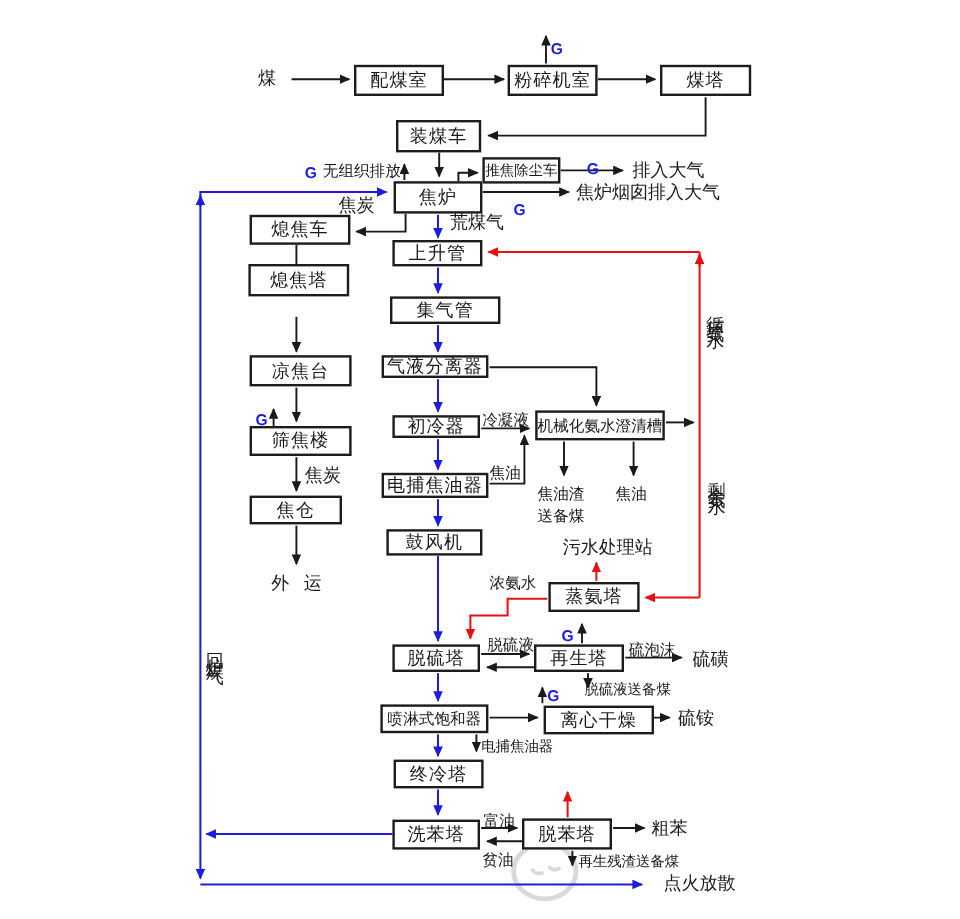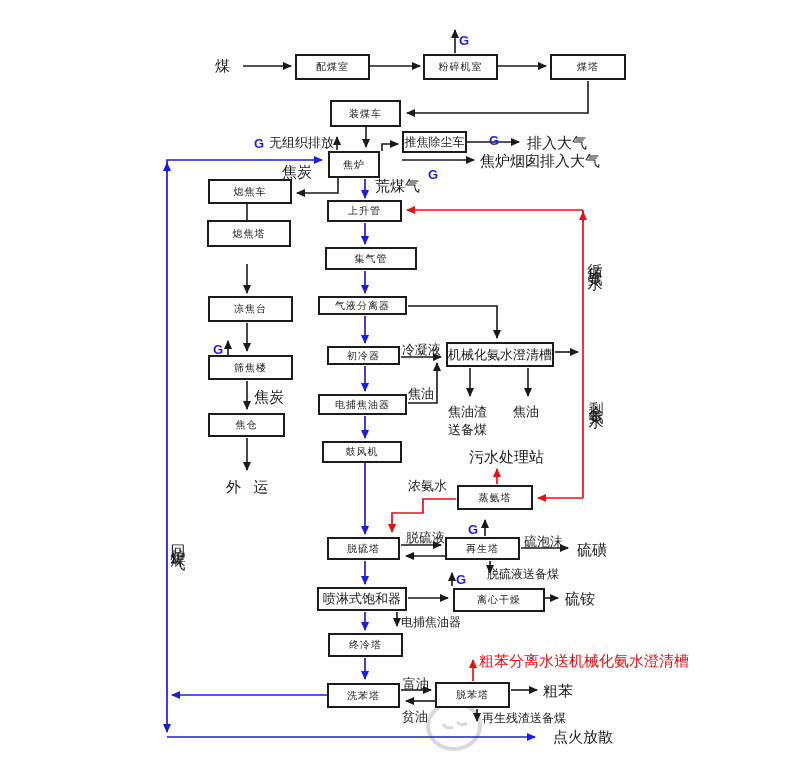--- a/index.html
+++ b/index.html
@@ -1,21 +1,21 @@
 <!DOCTYPE html>
 <html><head>
 <meta charset="utf-8">
 <style>
   html,body{margin:0;padding:0;background:#ffffff;}
   #canvas{position:relative;width:800px;height:766px;background:#ffffff;overflow:hidden;
           font-family:"Liberation Sans","DejaVu Sans",sans-serif;color:#1a1a1a;}
   #flow-svg{position:absolute;left:0;top:0;z-index:2;}
   .box{position:absolute;z-index:3;background:#ffffff;border:2px solid #1c1c1c;
        display:flex;align-items:center;justify-content:center;
-       font-size:10px;letter-spacing:1px;white-space:nowrap;box-sizing:border-box;}
+       font-size:15px;letter-spacing:1px;white-space:nowrap;box-sizing:border-box;}
   .box.small{font-size:12px;letter-spacing:0;}
   .box.mid{font-size:13px;letter-spacing:0;}
   .lbl{position:absolute;z-index:3;font-size:15px;line-height:1.1;white-space:nowrap;}
   .lbl.sm{font-size:13px;}
   .lbl.xs{font-size:12px;}
   .vlbl{position:absolute;z-index:3;writing-mode:vertical-lr;text-orientation:upright;
         font-size:15px;letter-spacing:4px;line-height:1;}
   .g{position:absolute;z-index:3;color:#1d1de0;font-size:13px;font-weight:bold;}
   .red-text{color:#e81111;}
   .wm{position:absolute;z-index:1;color:#d9d9d9;}
@@ -111,21 +111,21 @@
       <polyline points="456,499 423,499 423,513 392,513 392,532" marker-end="url(#mr)"></polyline>
       <line x1="473" y1="681" x2="473" y2="660" marker-end="url(#mr)"></line>
     </g>
   </svg>
 
   <div class="box" style="left:295px;top:54px;width:75px;height:26px">配煤室</div>
   <div class="box" style="left:423px;top:54px;width:75px;height:26px">粉碎机室</div>
   <div class="box" style="left:550px;top:54px;width:76px;height:26px">煤塔</div>
   <div class="box" style="left:330px;top:100px;width:71px;height:27px">装煤车</div>
   <div class="box small" style="left:402px;top:131px;width:65px;height:22px">推焦除尘车</div>
-  <div class="box" style="left:328px;top:151px;width:52px;height:27px">焦炉</div>
+  <div class="box" style="left:328px;top:151px;width:74px;height:27px">焦炉</div>
   <div class="box" style="left:208px;top:179px;width:84px;height:25px">熄焦车</div>
   <div class="box" style="left:207px;top:220px;width:84px;height:27px">熄焦塔</div>
   <div class="box" style="left:208px;top:296px;width:85px;height:26px">凉焦台</div>
   <div class="box" style="left:208px;top:355px;width:85px;height:25px">筛焦楼</div>
   <div class="box" style="left:208px;top:413px;width:77px;height:24px">焦仓</div>
   <div class="box" style="left:327px;top:200px;width:75px;height:22px">上升管</div>
   <div class="box" style="left:325px;top:247px;width:92px;height:23px">集气管</div>
   <div class="box" style="left:318px;top:296px;width:89px;height:19px">气液分离器</div>
   <div class="box" style="left:327px;top:346px;width:73px;height:19px">初冷器</div>
   <div class="box" style="left:318px;top:394px;width:89px;height:21px">电捕焦油器</div>
@@ -166,18 +166,17 @@
   <div class="lbl sm" style="left:406px;top:531px">脱硫液</div>
   <div class="lbl sm" style="left:524px;top:535px">硫泡沫</div>
   <div class="lbl" style="left:577px;top:542px">硫磺</div>
   <div class="lbl xs" style="left:487px;top:568px">脱硫液送备煤</div>
   <div class="g" style="left:456px;top:572px">G</div>
   <div class="lbl" style="left:565px;top:591px">硫铵</div>
   <div class="lbl xs" style="left:401px;top:616px">电捕焦油器</div>
   <div class="lbl sm" style="left:403px;top:677px">富油</div>
   <div class="lbl sm" style="left:402px;top:710px">贫油</div>
   <div class="lbl" style="left:543px;top:683px">粗苯</div>
-  <div class="lbl red-text" style="left:479px;top:653px">粗苯分离水送机械化氨水澄清槽</div>
   <div class="lbl xs" style="left:482px;top:712px">再生残渣送备煤</div>
   <div class="lbl" style="left:553px;top:729px">点火放散</div>
   <div class="vlbl" style="left:171px;top:532px">回炉煤气</div>
 
 </div>
 
 </body></html>

